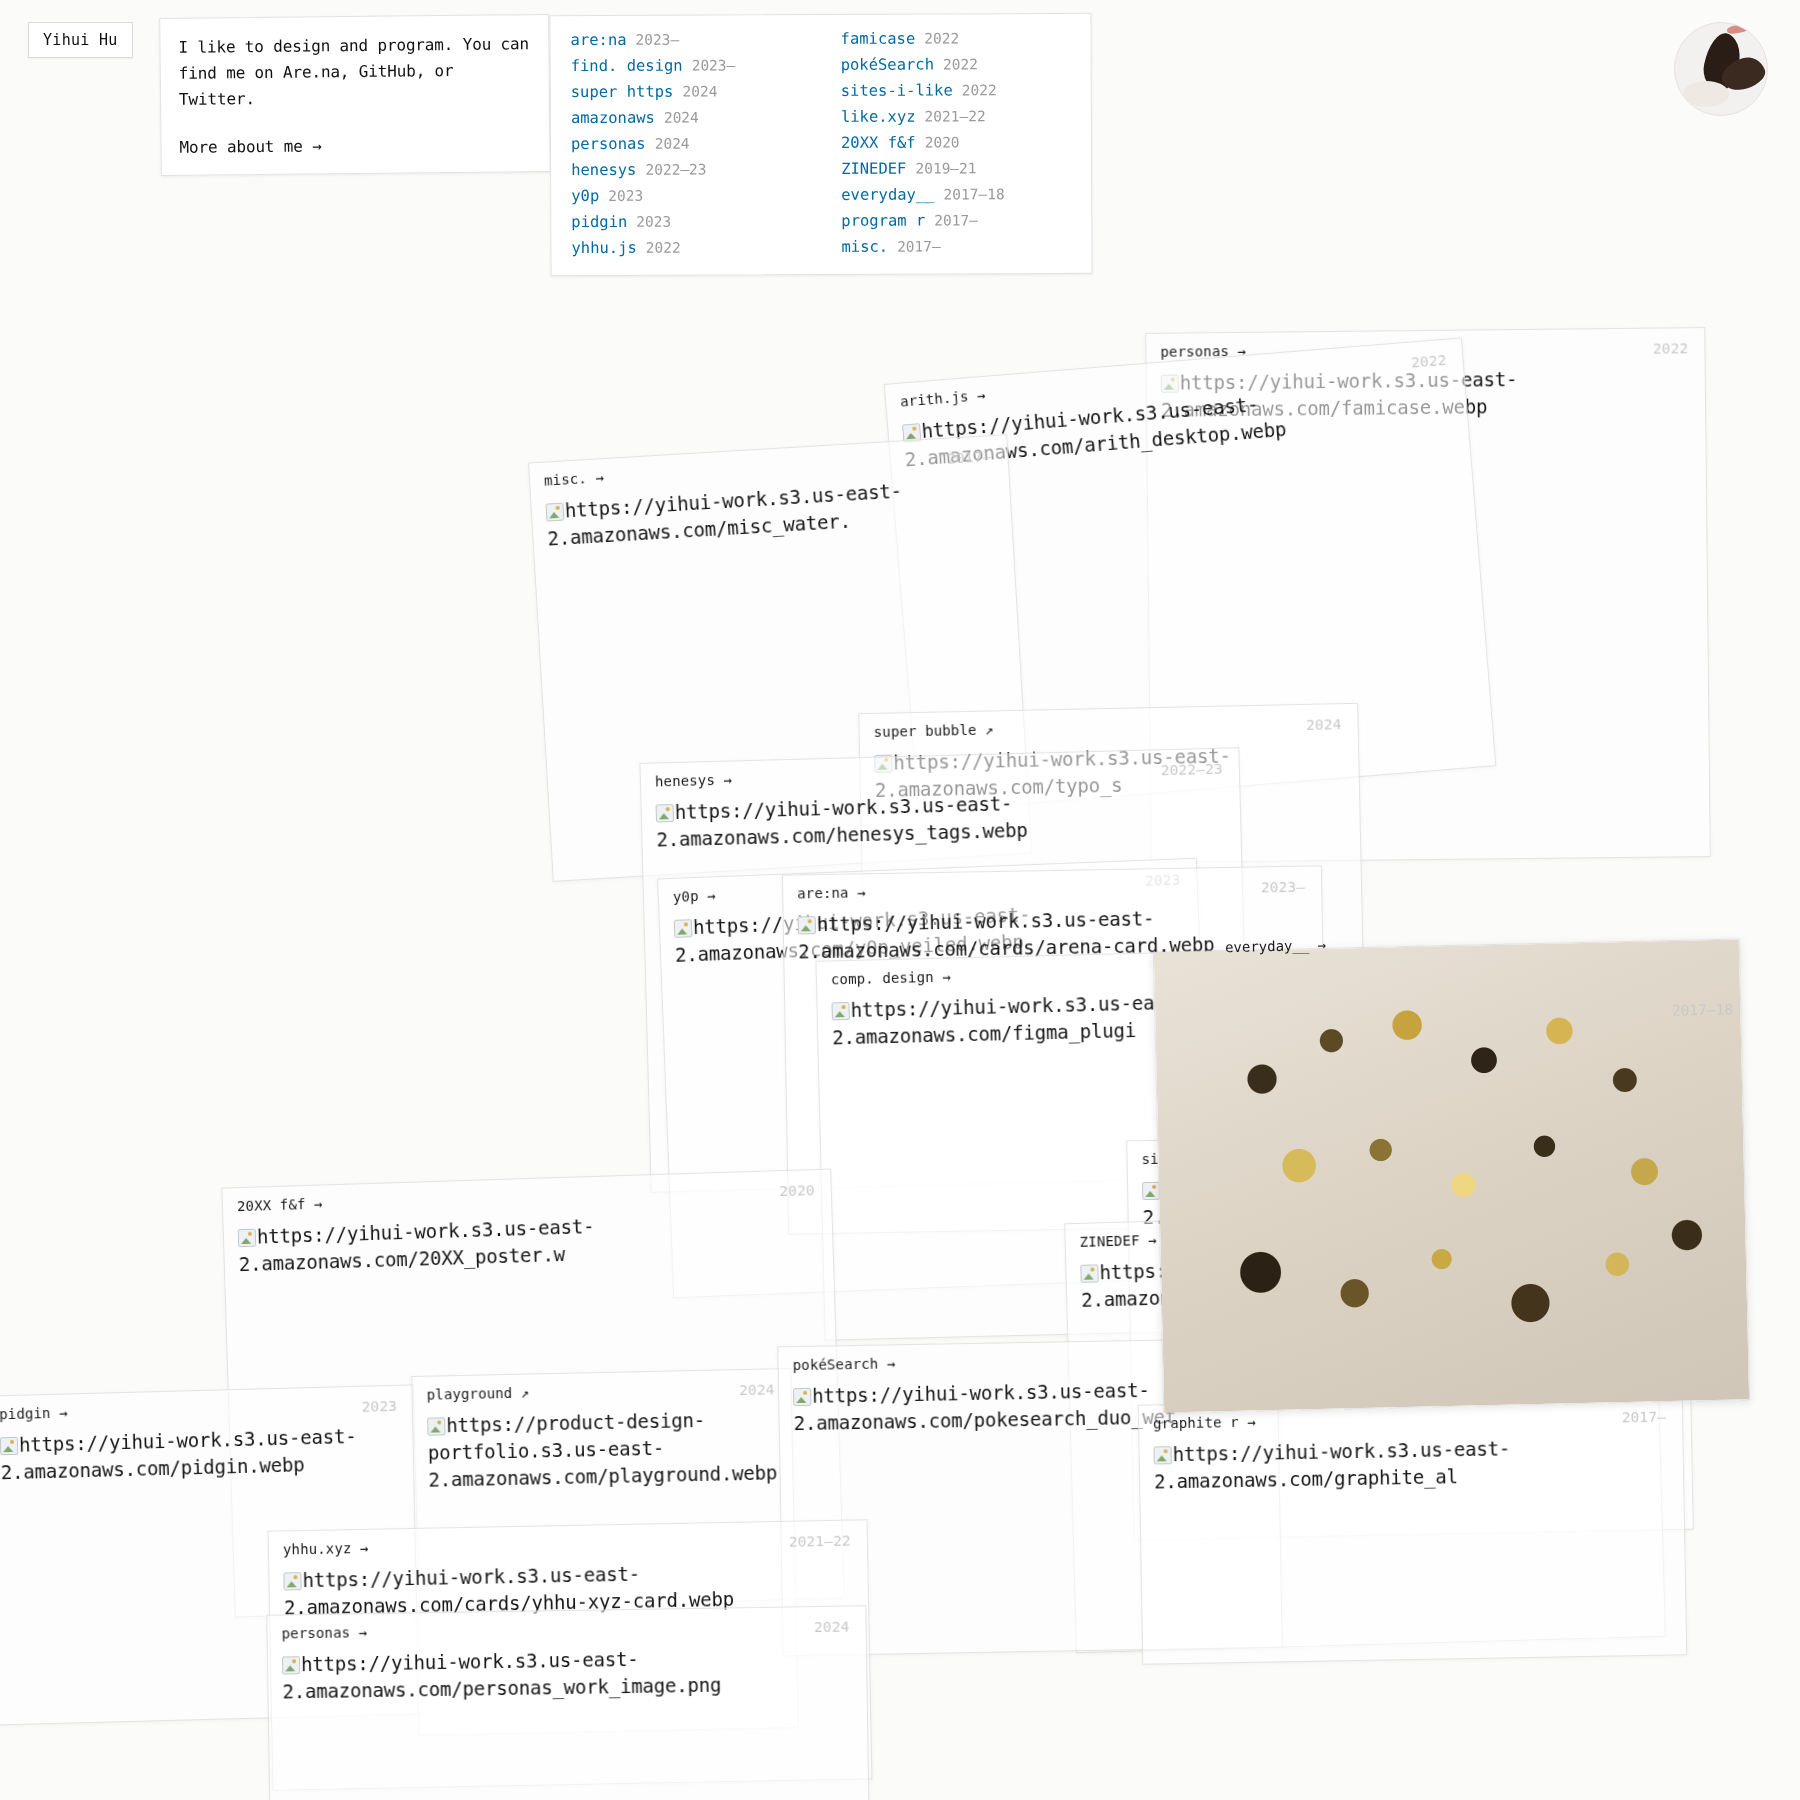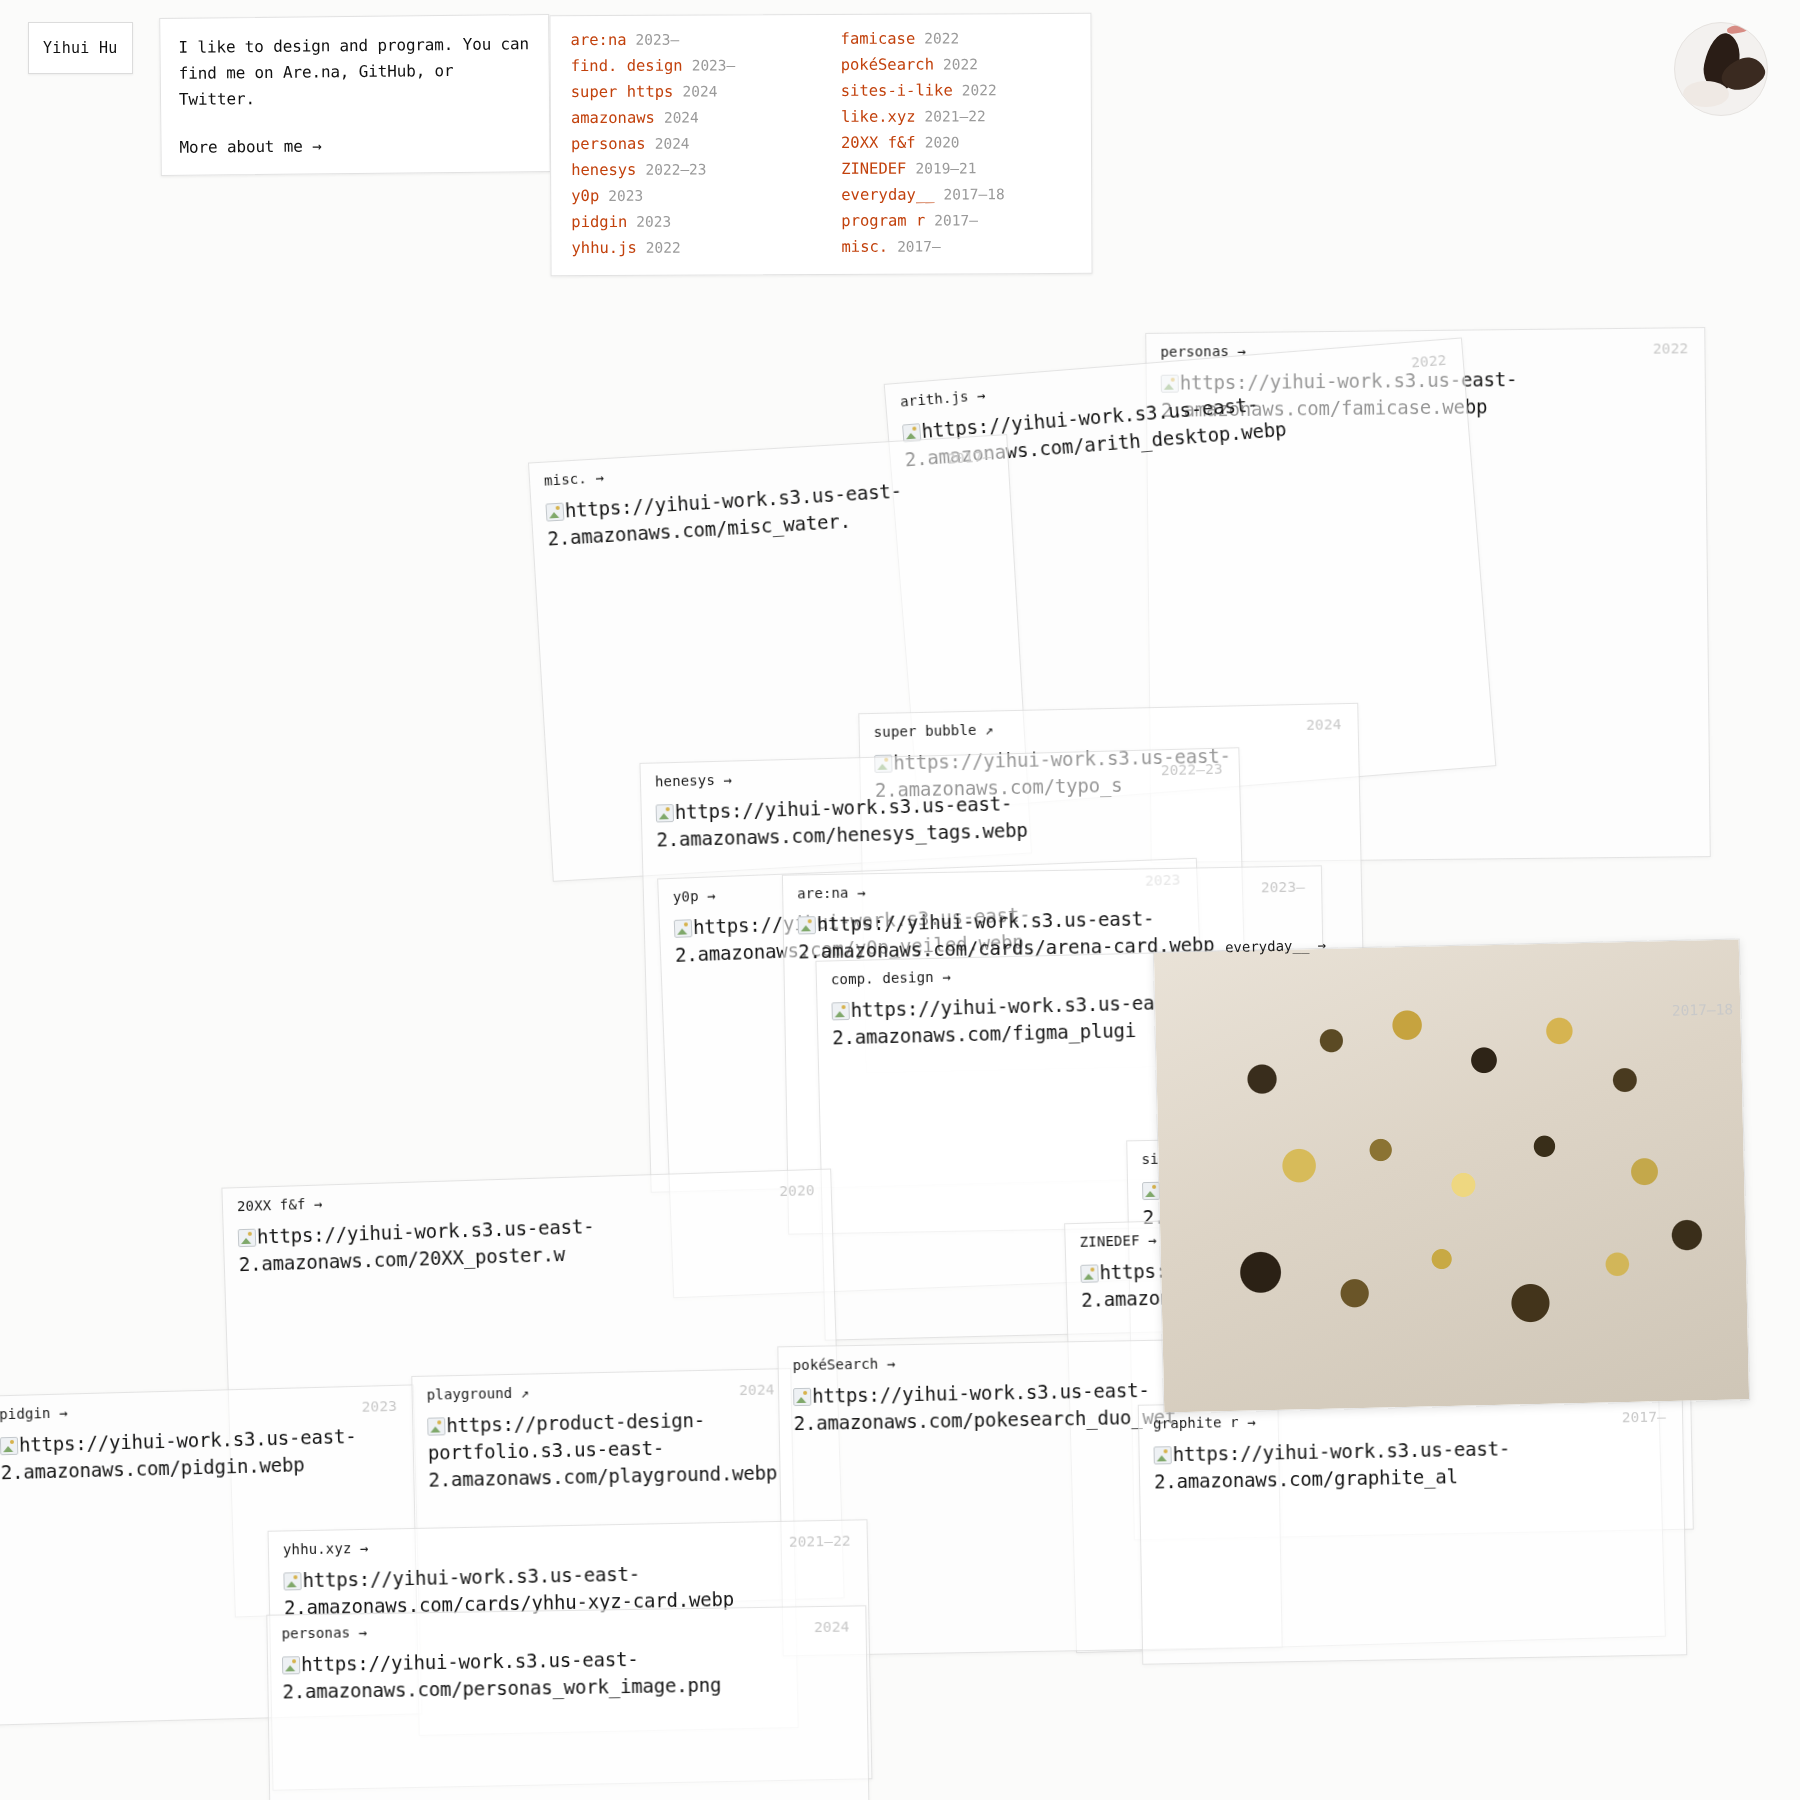--- a/index.html
+++ b/index.html
@@ -18,21 +18,21 @@
     background: #fbfbfa;
   }
 
   
   .name-chip {
     position: absolute;
     left: 28px;
     top: 22px;
     background: #ffffff;
     border: 1px solid #dcdcdc;
-    padding: 16px 14px;
+    padding: 8px 14px;
     font-size: 15px;
     letter-spacing: 0.02em;
     color: #111;
     box-shadow: 0 1px 2px rgba(0,0,0,0.06);
   }
 
   
   .intro-card {
     position: absolute;
     left: 160px;
@@ -78,21 +78,21 @@
     flex: 1;
   }
   .index-row {
     display: flex;
     align-items: baseline;
     gap: 9px;
     font-size: 15.5px;
     line-height: 1.1;
     white-space: nowrap;
   }
-  .index-row .nm { color: #c2410c; }
+  .index-row .nm { color: #0369a1; }
   .index-row .yr { color: #9a9a9a; font-size: 14.5px; }
 
   
   .avatar {
     position: absolute;
     right: 32px;
     top: 22px;
     width: 92px;
     height: 92px;
     border-radius: 50%;

